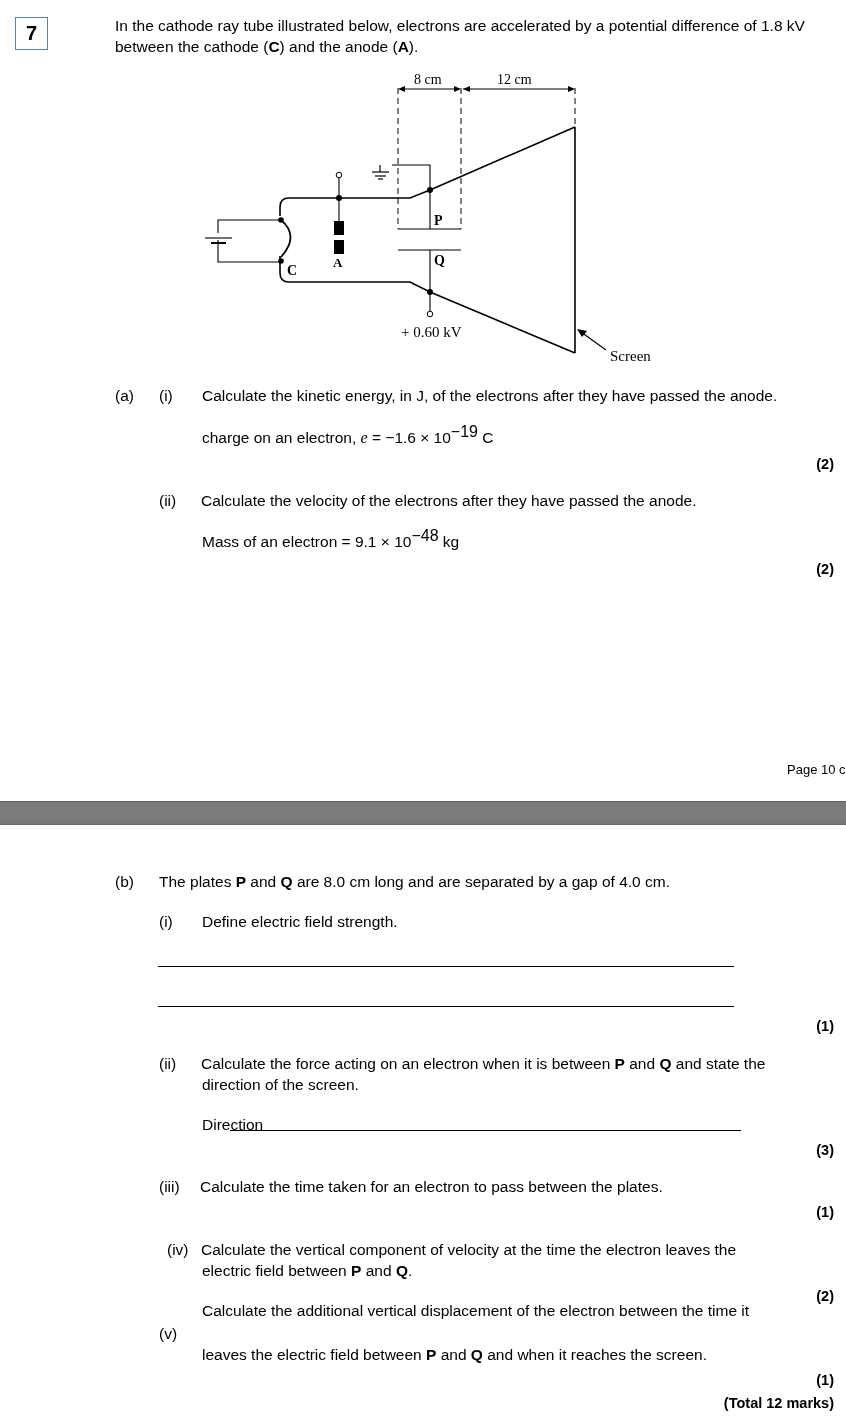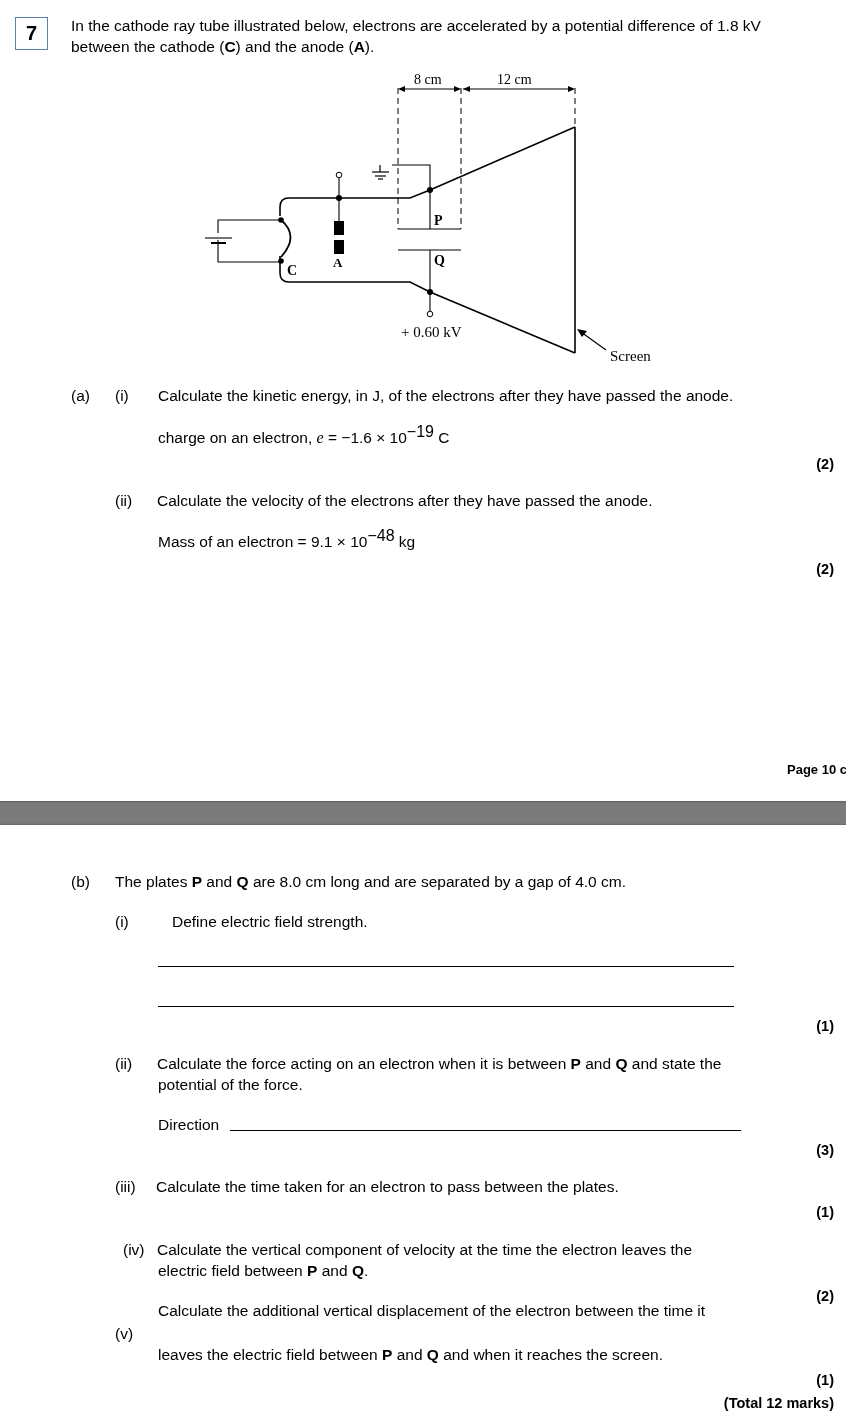--- a/index.html
+++ b/index.html
@@ -1,30 +1,30 @@
 <!DOCTYPE html>
 <html><head>
 <meta charset="utf-8">
 <style>
   html, body { margin: 0; padding: 0; background: #ffffff; }
   body {
     width: 846px; height: 1426px; position: relative; overflow: hidden;
     font-family: "Liberation Sans", sans-serif; color: #000; font-size: 15.5px;
   }
-  .abs { position: absolute; white-space: nowrap; }
+  .abs { position: absolute; white-space: nowrap; margin-left: 44px; }
   .qnum {
     position: absolute; left: 15px; top: 17px; width: 33px; height: 33px;
     border: 1.5px solid #5b7fae; box-sizing: border-box;
     font-weight: bold; font-size: 20px; text-align: center; line-height: 31px;
   }
   .stem { left: 71px; top: 15px; line-height: 21px; font-size: 15.5px; white-space: normal; width: 720px; }
   .lbl { font-size: 15.5px; }
   .marks { position: absolute; right: 12px; font-weight: bold; font-size: 14.5px; text-align: right; }
   .answer-line { position: absolute; border-bottom: 1px solid #000; height: 0; }
-  .pagenum { position: absolute; left: 787px; top: 762px; font-size: 13px; white-space: nowrap; font-weight: bold; }
+  .pagenum { position: absolute; left: 787px; top: 762px; font-size: 13px; white-space: nowrap; }
   .band {
     position: absolute; left: 0; top: 801px; width: 846px; height: 24px;
     background: linear-gradient(#5e5e5e 0, #7b7b7b 2px, #7b7b7b 22px, #666 24px);
   }
   sup { font-size: 16px; vertical-align: 6px; line-height: 0; }
   i.var { font-family: "Liberation Serif", serif; font-style: italic; font-size: 16px; }
   b { font-weight: bold; }
   svg text { font-family: "Liberation Serif", serif; }
 </style>
 </head>
@@ -120,28 +120,28 @@
 <div class="abs lbl" style="left:158px;top:533px"><span>Mass of an electron = 9.1 × 10</span><sup>−48</sup><span> kg</span></div>
 <div class="marks" style="top:561px">(2)</div>
 
 <div class="pagenum">Page 10 c</div>
 <div class="band"></div>
 
 <div class="abs lbl" style="left:71px;top:873px">(b)</div>
 <div class="abs lbl" style="left:115px;top:873px"><span>The plates </span><b>P</b><span> and </span><b>Q</b><span> are 8.0 cm long and are separated by a gap of 4.0 cm.</span></div>
 
 <div class="abs lbl" style="left:115px;top:913px">(i)</div>
-<div class="abs lbl" style="left:172px;top:913px">Define electric field strength.</div>
+<div class="abs lbl" style="left:158px;top:913px">Define electric field strength.</div>
 <div class="answer-line" style="left:158px;top:966px;width:576px"></div>
 <div class="answer-line" style="left:158px;top:1006px;width:576px"></div>
 <div class="marks" style="top:1018px">(1)</div>
 
 <div class="abs lbl" style="left:115px;top:1055px">(ii)</div>
 <div class="abs lbl" style="left:157px;top:1055px"><span>Calculate the force acting on an electron when it is between </span><b>P</b><span> and </span><b>Q</b><span> and state the</span></div>
-<div class="abs lbl" style="left:158px;top:1076px">potential of the force.</div>
+<div class="abs lbl" style="left:158px;top:1076px">direction of the screen.</div>
 <div class="abs lbl" style="left:158px;top:1116px">Direction</div>
 <div class="answer-line" style="left:230px;top:1130px;width:511px"></div>
 <div class="marks" style="top:1142px">(3)</div>
 
 <div class="abs lbl" style="left:115px;top:1178px">(iii)</div>
 <div class="abs lbl" style="left:156px;top:1178px">Calculate the time taken for an electron to pass between the plates.</div>
 <div class="marks" style="top:1204px">(1)</div>
 
 <div class="abs lbl" style="left:123px;top:1241px">(iv)</div>
 <div class="abs lbl" style="left:157px;top:1241px">Calculate the vertical component of velocity at the time the electron leaves the</div>

